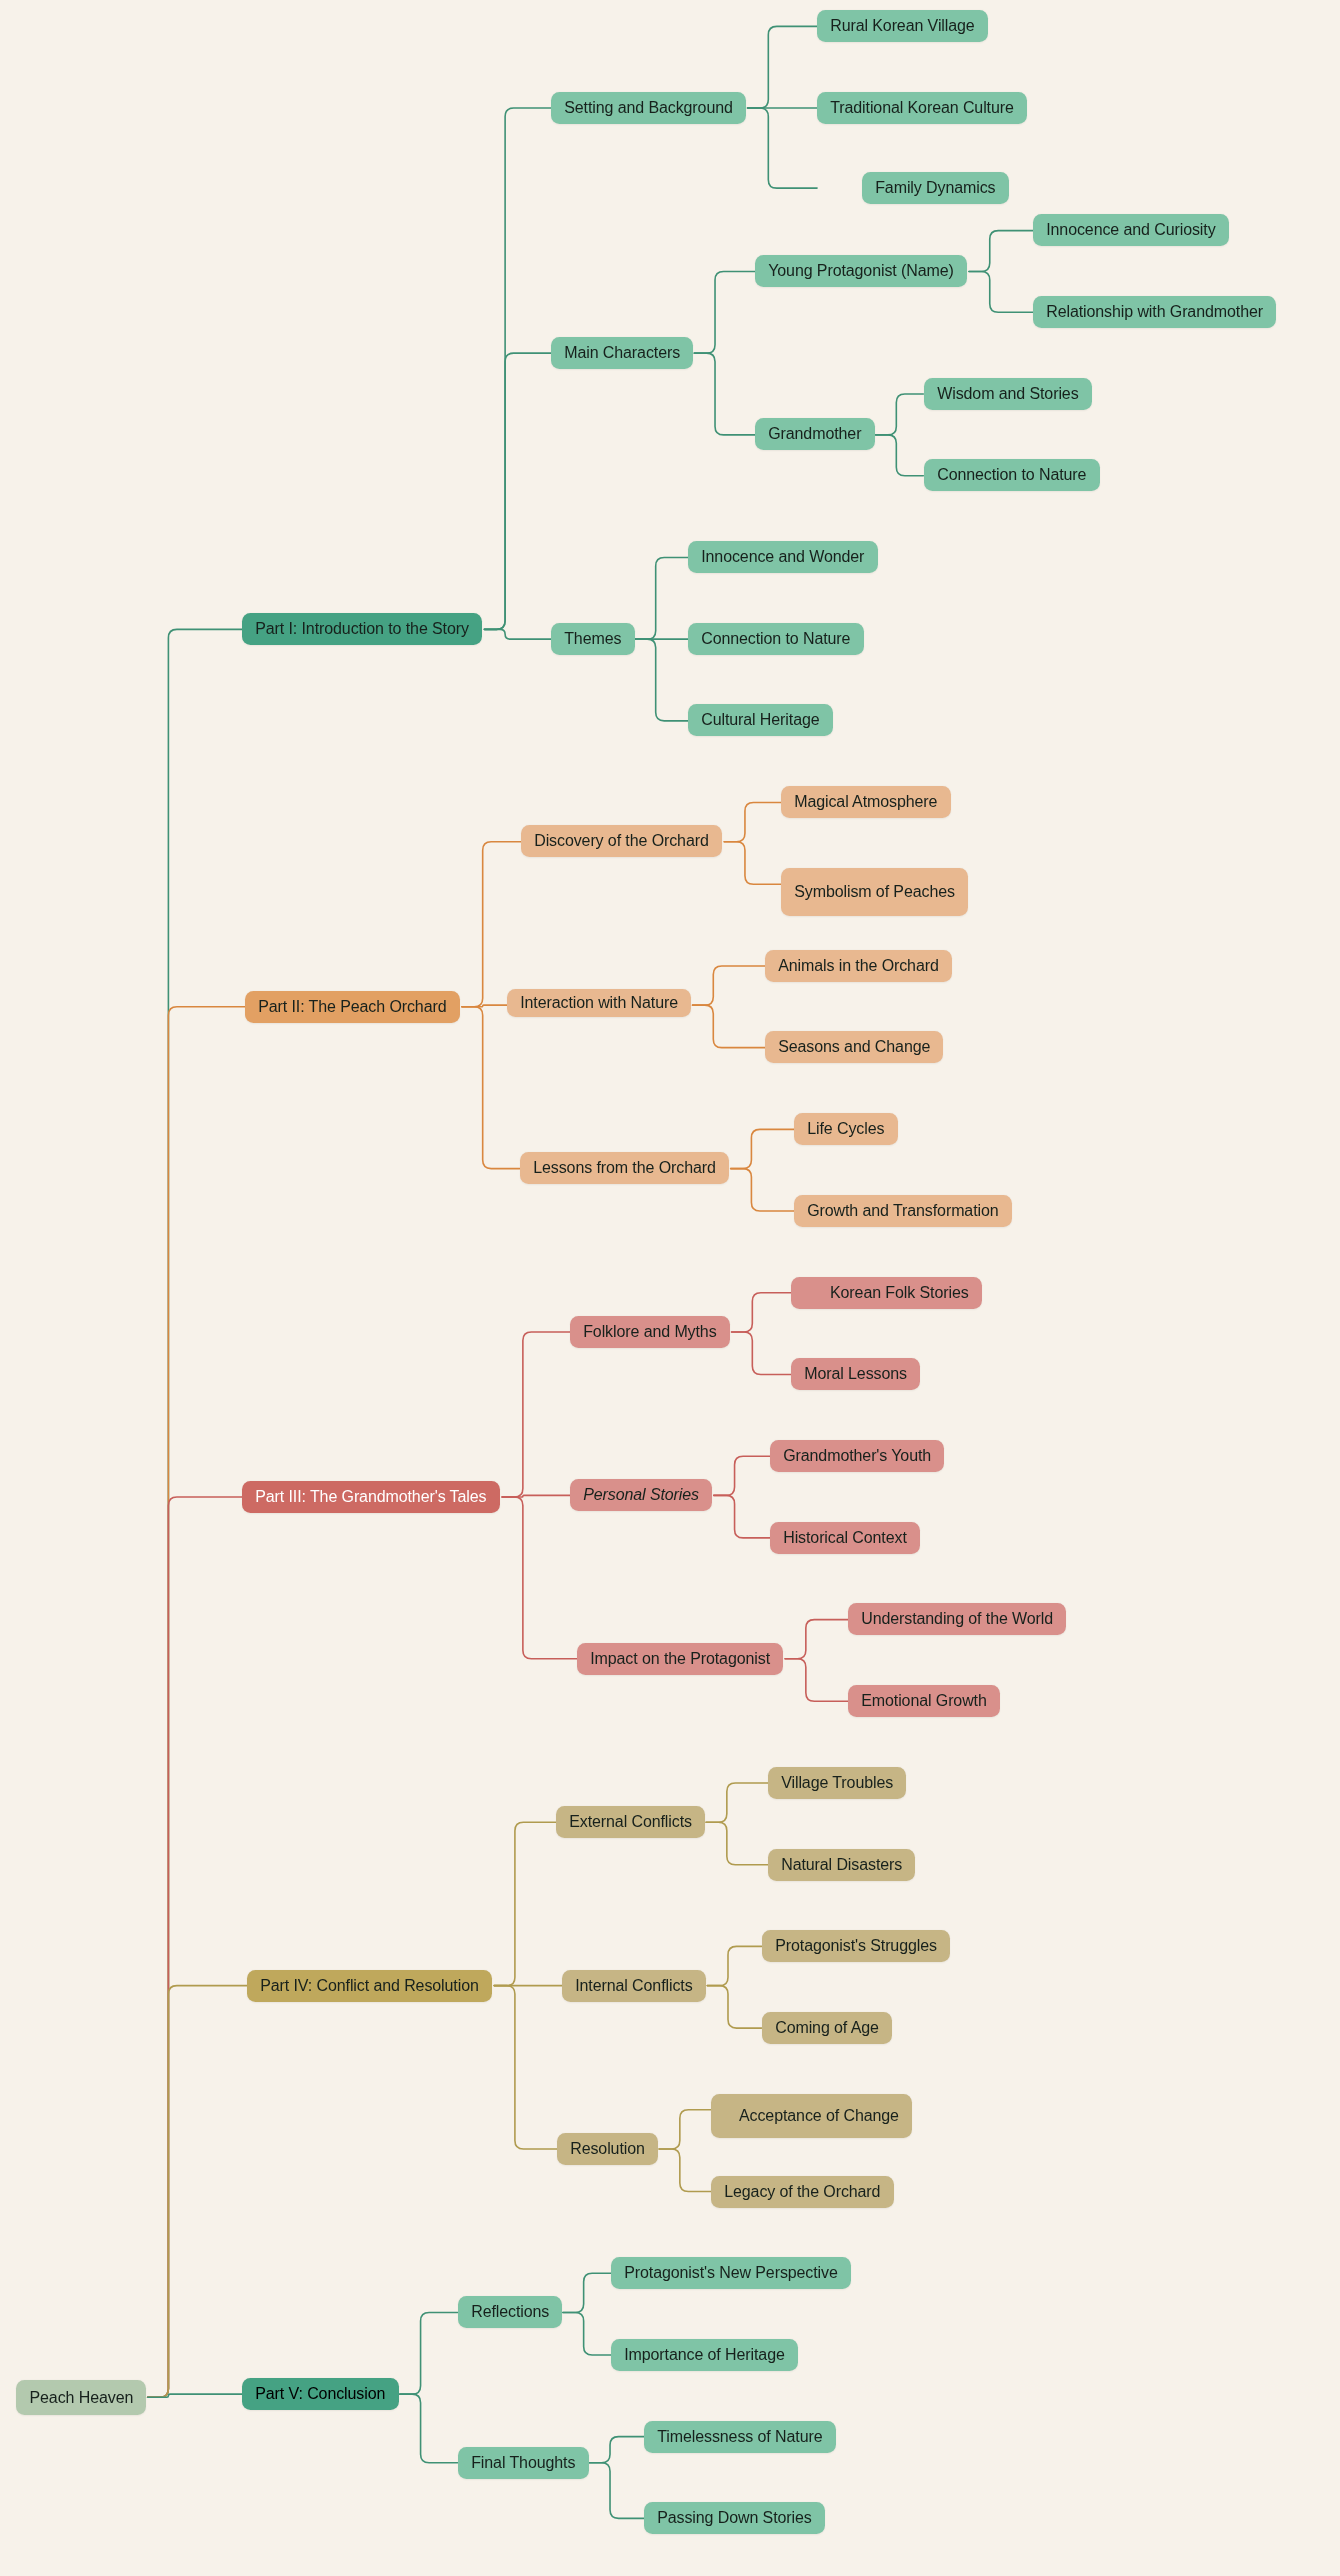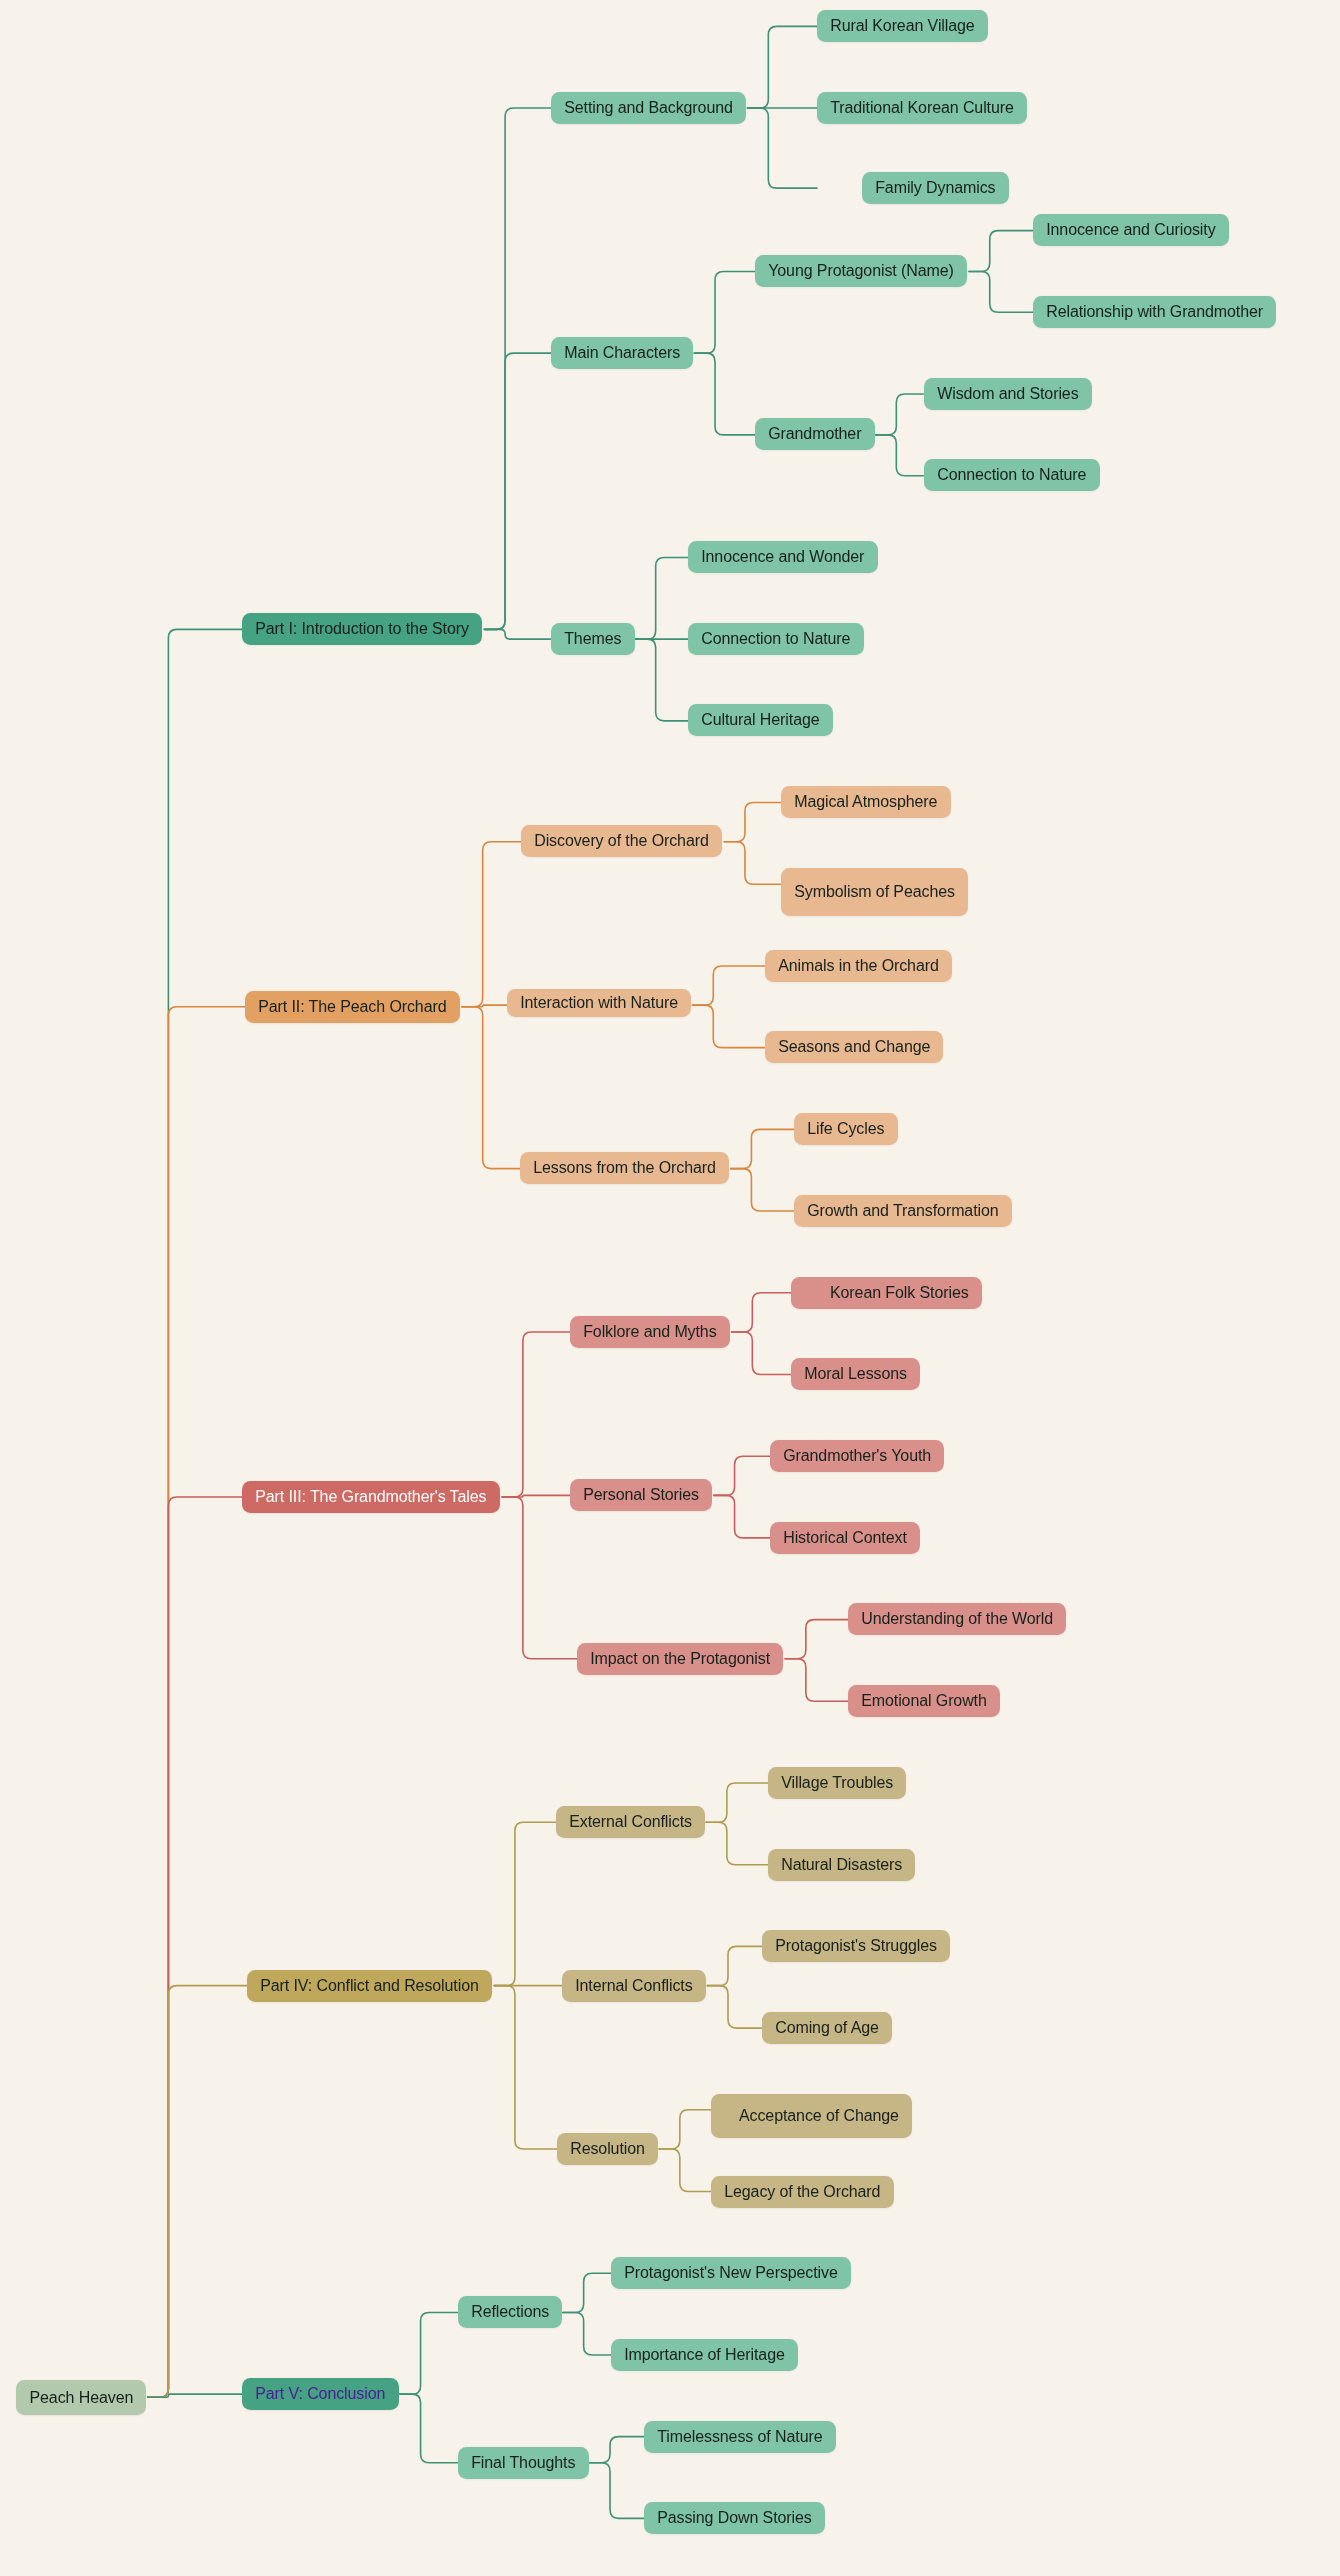--- a/index.html
+++ b/index.html
@@ -187,21 +187,21 @@
       </div>
       <div class="node l2" style="left: 570px; top: 1316px; height: 32px; background: rgb(217, 144, 139); font-size: 16px;">
         <span>Folklore and Myths</span>
       </div>
       <div class="node l3" style="left: 791px; top: 1277px; height: 32px; background: rgb(217, 144, 139); font-size: 16px; padding-left: 39px;">
         <span>Korean Folk Stories</span>
       </div>
       <div class="node l3" style="left: 791px; top: 1358px; height: 32px; background: rgb(217, 144, 139); font-size: 16px;">
         <span>Moral Lessons</span>
       </div>
-      <div class="node l2" style="left: 570px; top: 1479px; height: 32px; background: rgb(217, 144, 139); font-size: 16px;">
+      <div class="node l2" style="left: 570px; top: 1479px; height: 32px; background: rgb(217, 144, 139); font-size: 16px; font-style: italic;">
         <span>Personal Stories</span>
       </div>
       <div class="node l3" style="left: 770px; top: 1440px; height: 32px; background: rgb(217, 144, 139); font-size: 16px;">
         <span>Grandmother's Youth</span>
       </div>
       <div class="node l3" style="left: 770px; top: 1522px; height: 32px; background: rgb(217, 144, 139); font-size: 16px;">
         <span>Historical Context</span>
       </div>
       <div class="node l2" style="left: 577px; top: 1643px; height: 32px; background: rgb(217, 144, 139); font-size: 16px;">
         <span>Impact on the Protagonist</span>
@@ -235,21 +235,21 @@
       </div>
       <div class="node l2" style="left: 557px; top: 2133px; height: 32px; background: rgb(198, 181, 133); font-size: 16px;">
         <span>Resolution</span>
       </div>
       <div class="node l3" style="left: 711px; top: 2094px; height: 44px; background: rgb(198, 181, 133); font-size: 16px; padding-left: 28px;">
         <span>Acceptance of Change</span>
       </div>
       <div class="node l3" style="left: 711px; top: 2176px; height: 32px; background: rgb(198, 181, 133); font-size: 16px;">
         <span>Legacy of the Orchard</span>
       </div>
-      <div class="node l1" style="left: 242px; top: 2378px; height: 32px; background: rgb(69, 162, 131); color: #4c1d95; font-size: 16px;">
+      <div class="node l1" style="left: 242px; top: 2378px; height: 32px; background: rgb(69, 162, 131); color: #000000; font-size: 16px;">
         <span>Part V: Conclusion</span>
       </div>
       <div class="node l2" style="left: 458px; top: 2296px; height: 32px; background: rgb(127, 196, 166); font-size: 16px;">
         <span>Reflections</span>
       </div>
       <div class="node l3" style="left: 611px; top: 2257px; height: 32px; background: rgb(127, 196, 166); font-size: 16px;">
         <span>Protagonist's New Perspective</span>
       </div>
       <div class="node l3" style="left: 611px; top: 2339px; height: 32px; background: rgb(127, 196, 166); font-size: 16px;">
         <span>Importance of Heritage</span>

